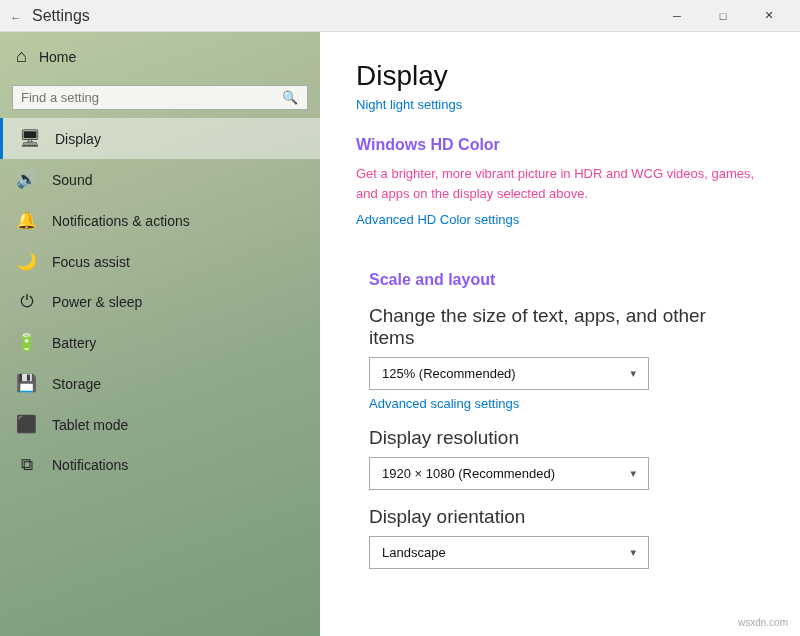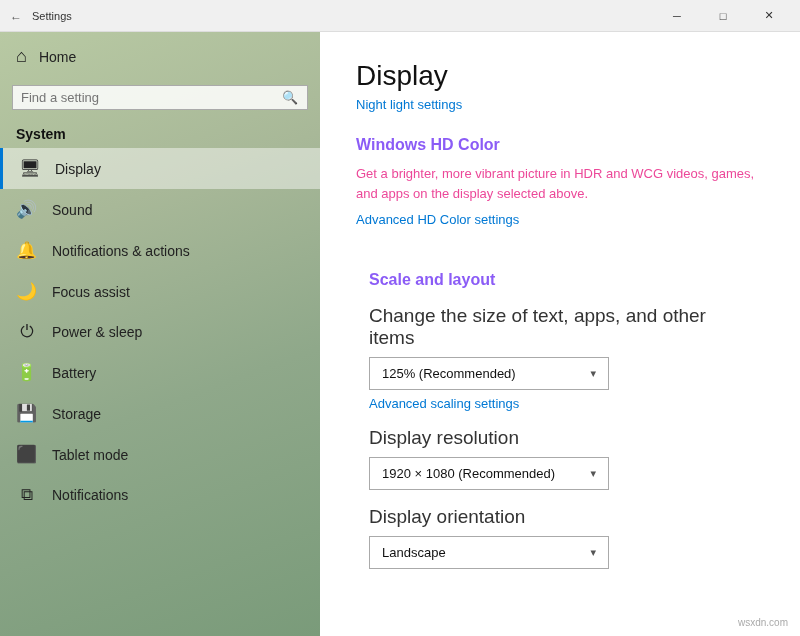--- a/index.html
+++ b/index.html
@@ -170,21 +170,21 @@
     }
 
     .dropdown-label {
       font-size: 19px;
       color: #333;
       margin-bottom: 8px;
       margin-top: 16px;
     }
 
     .dropdown {
-      width: 240px;
+      width: 280px;
       border: 1px solid #aaa;
       background: #fff;
       padding: 8px 12px;
       display: flex;
       align-items: center;
       justify-content: space-between;
       cursor: pointer;
       font-size: 13px;
       color: #111;
       margin-bottom: 4px;
@@ -198,21 +198,21 @@
       font-size: 10px;
       color: #aaa;
     }
   </style>
 </head>
 <body>
 
 <div class="titlebar">
   <div class="titlebar-controls-left">
     <div class="titlebar-icon">←</div>
-    <span style="font-size:11px;color:#333;">Settings</span>
+    <span style="font-size:16px;color:#333;">Settings</span>
   </div>
   <div class="titlebar-buttons">
     <div class="titlebar-btn">─</div>
     <div class="titlebar-btn">□</div>
     <div class="titlebar-btn close">✕</div>
   </div>
 </div>
 
 <div class="app-body">
 
@@ -221,21 +221,20 @@
     <div class="sidebar-home">
       <span class="sidebar-home-icon">⌂</span>
       <span>Home</span>
     </div>
 
     <div class="sidebar-search">
       <input type="text" placeholder="Find a setting" style="">
       <span class="sidebar-search-icon">🔍</span>
     </div>
 
-    <div class="sidebar-section-title">System</div>
 
     <div class="sidebar-item active">
       <span class="sidebar-item-icon">🖥</span>
       <span class="sidebar-item-label">Display</span>
     </div>
     <div class="sidebar-item">
       <span class="sidebar-item-icon">🔊</span>
       <span class="sidebar-item-label">Sound</span>
     </div>
     <div class="sidebar-item">

